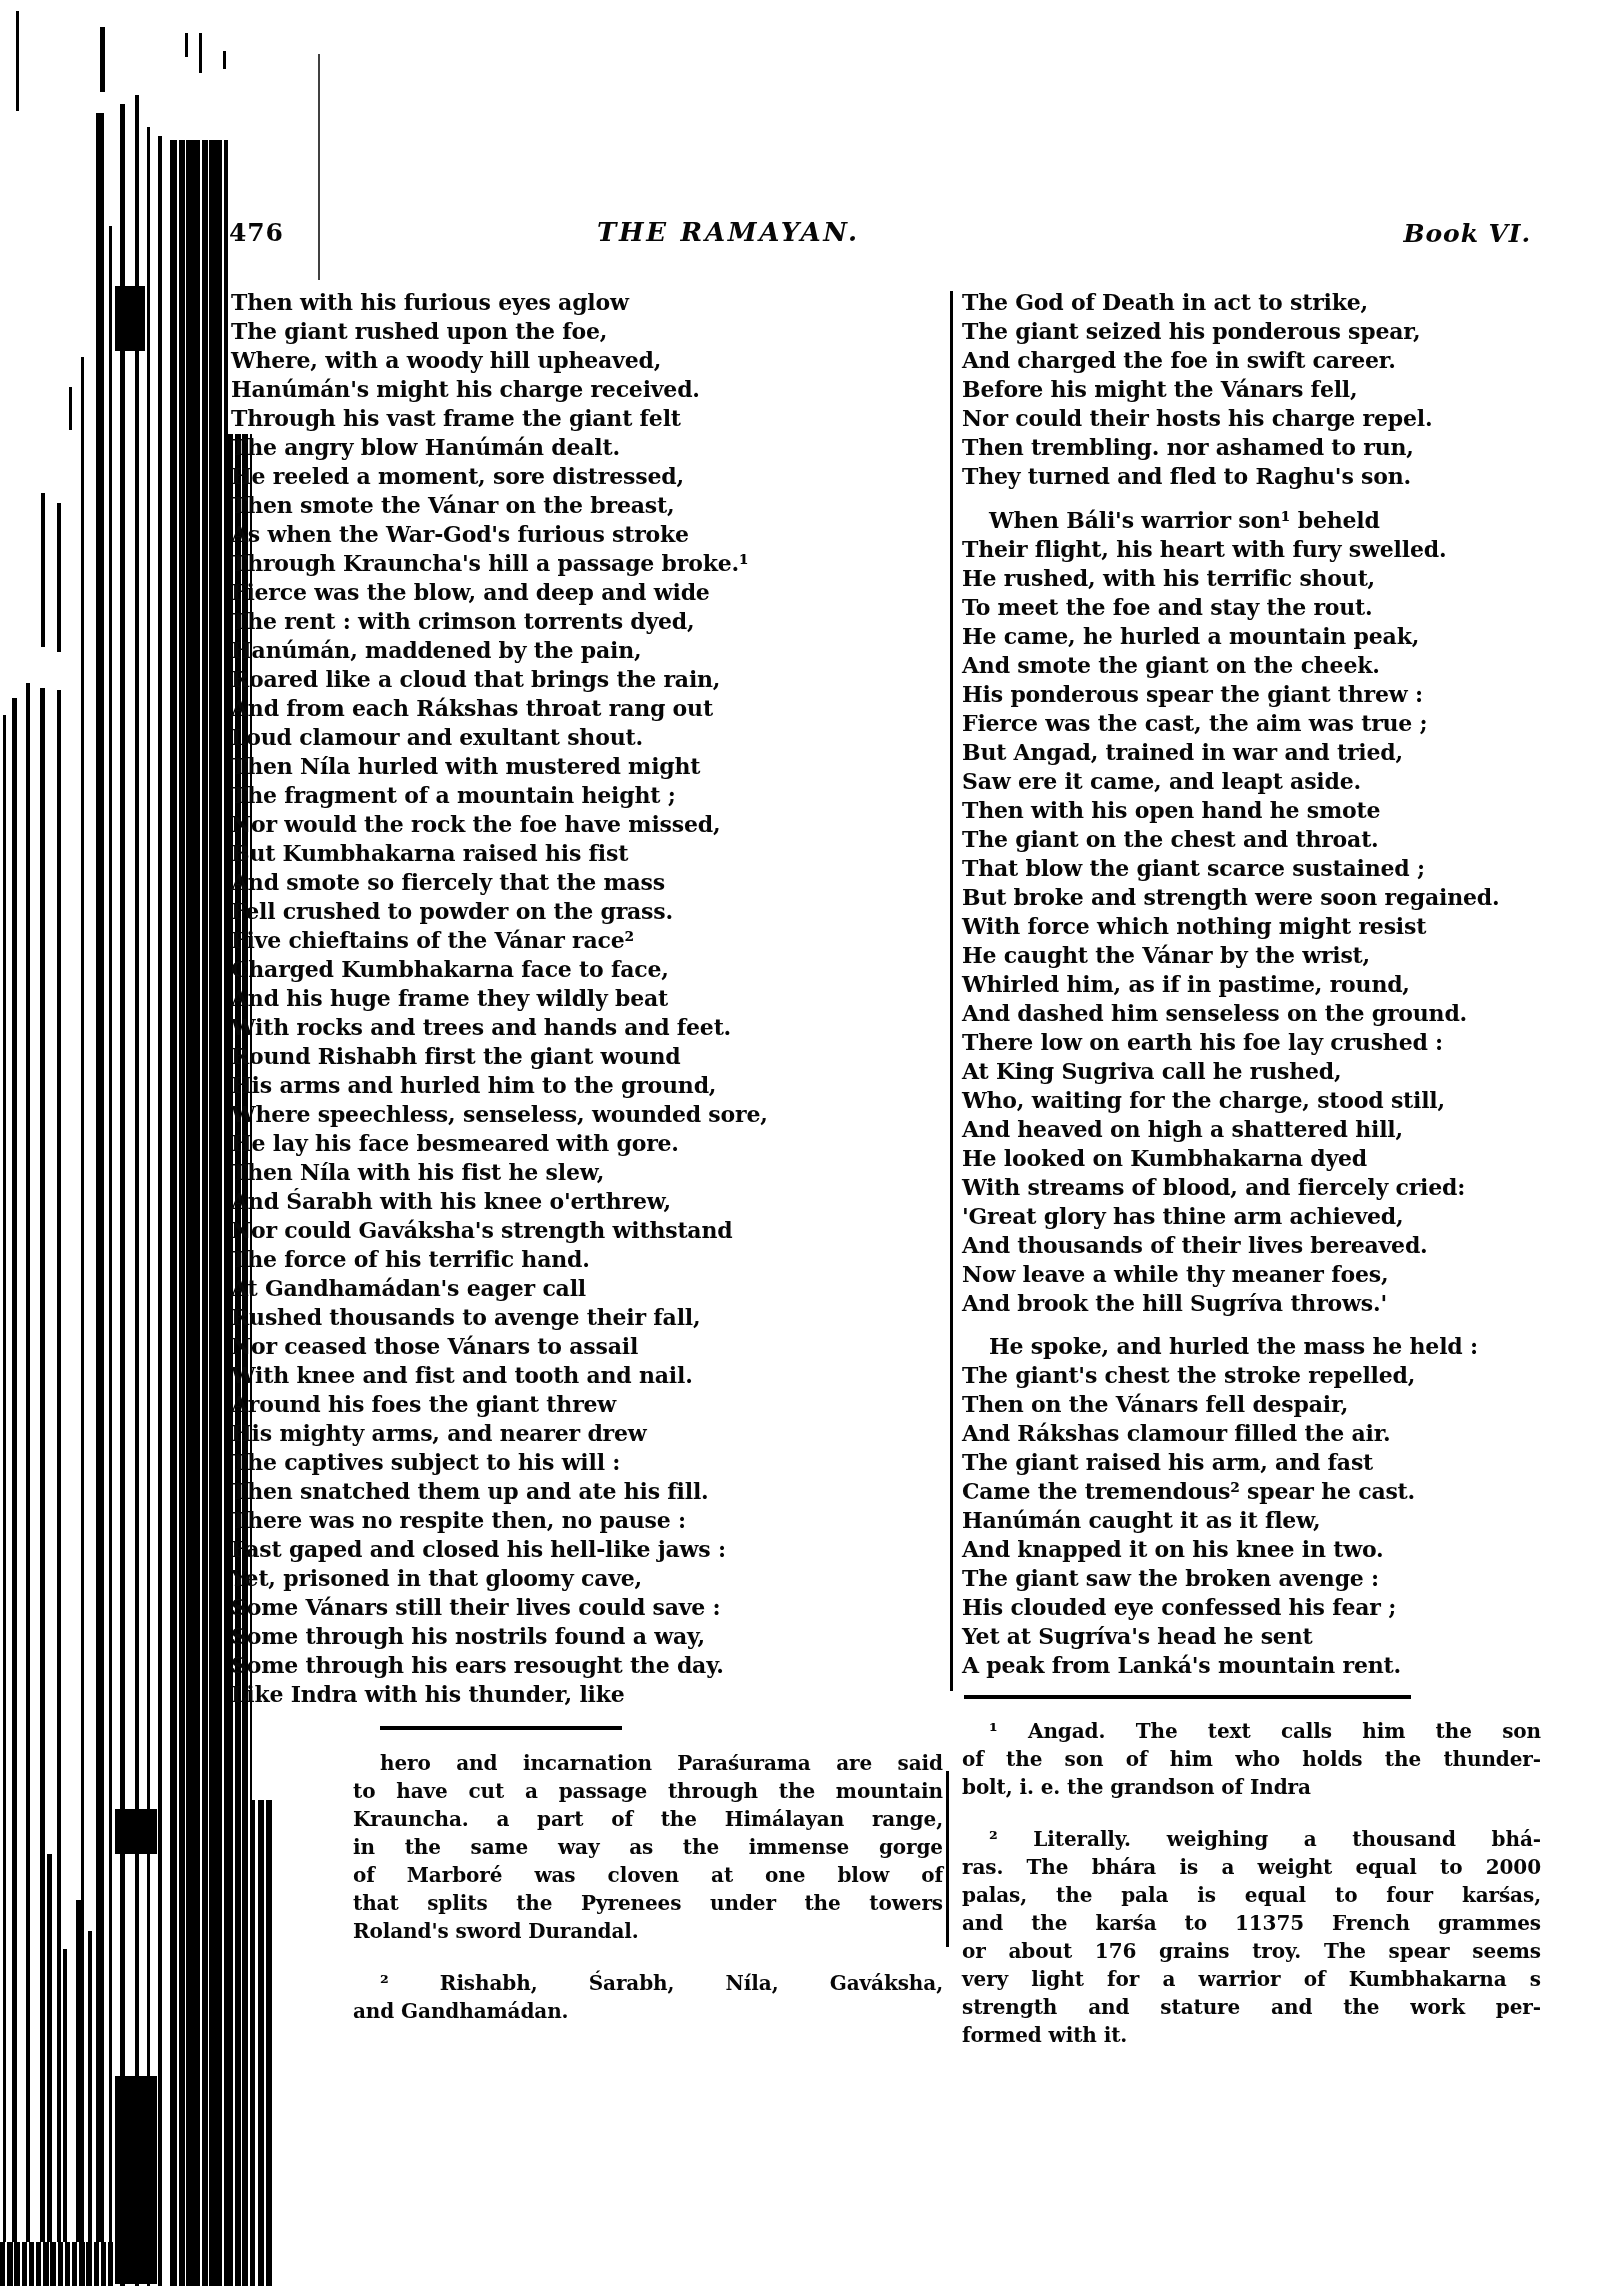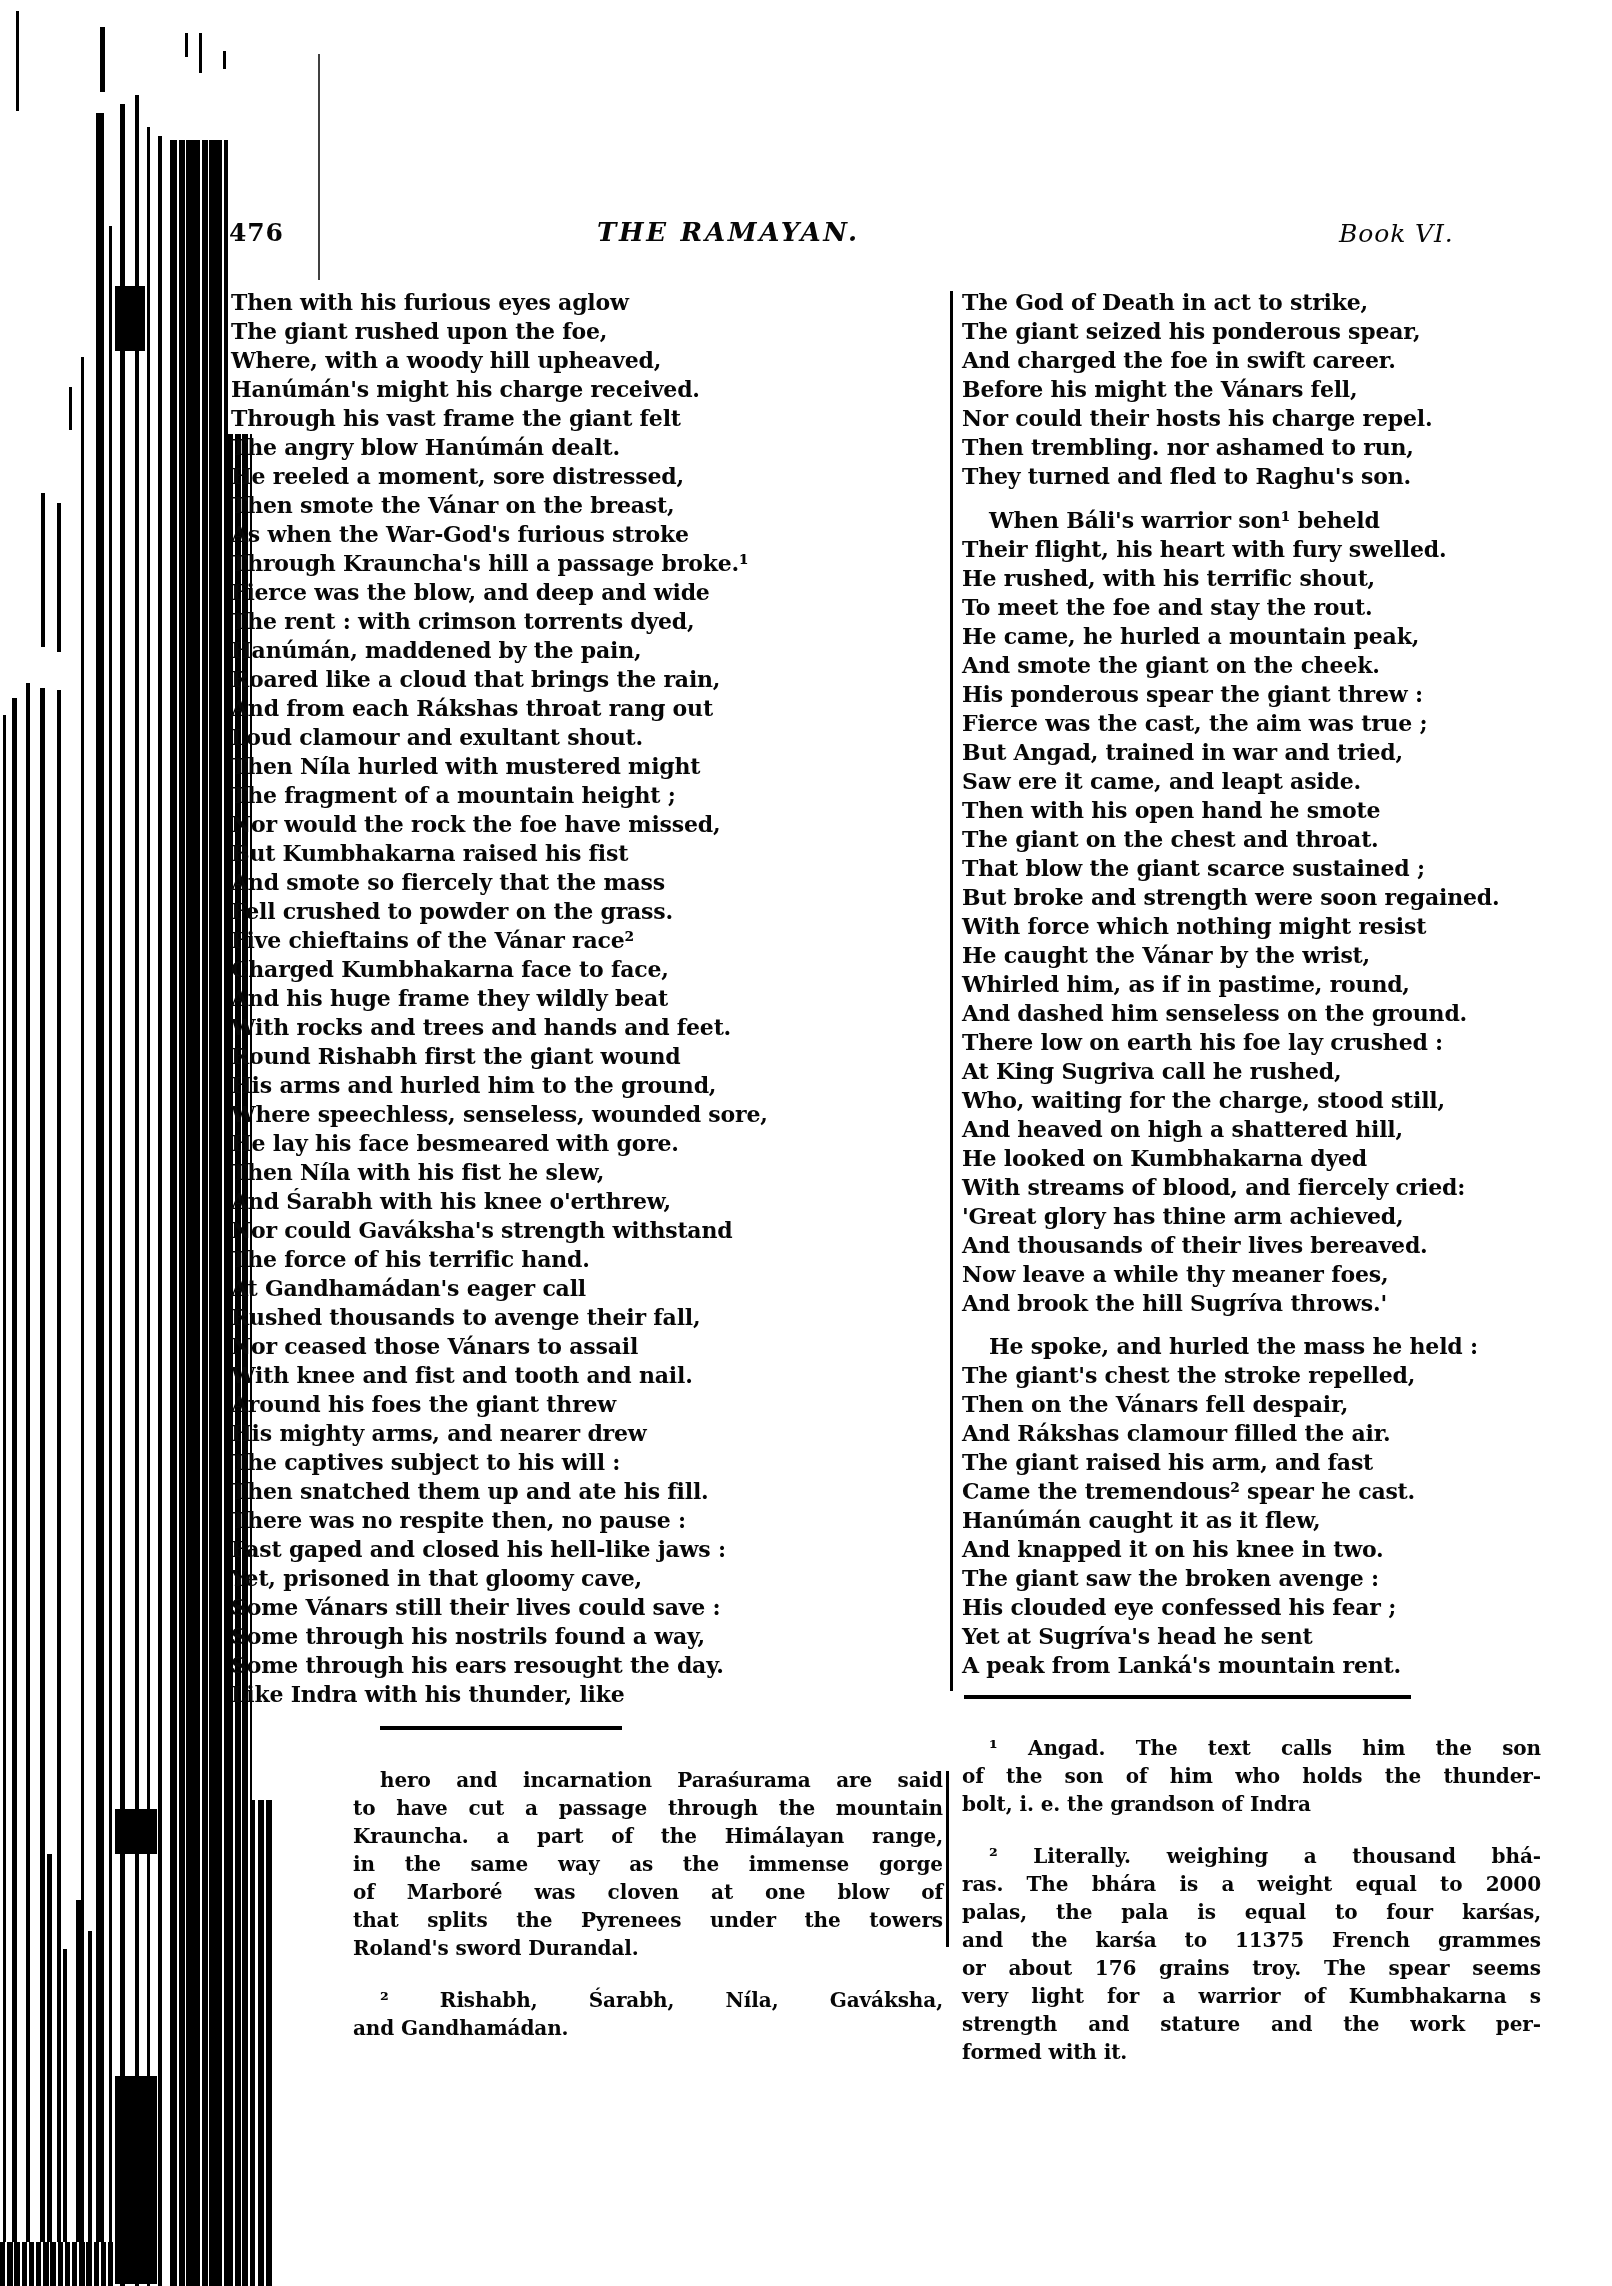--- a/index.html
+++ b/index.html
@@ -4,43 +4,43 @@
 <style>
   html,body{margin:0;padding:0;}
   body{width:1612px;height:2287px;background:#ffffff;}
   .page{position:relative;width:1612px;height:2287px;background:#ffffff;overflow:hidden;
         font-family:"DejaVu Serif",serif;color:#070707;}
 
   
   .pagenum{position:absolute;left:229px;top:218px;font-size:25px;font-weight:bold;letter-spacing:0.9px;}
   .title{position:absolute;left:597px;top:217px;width:588px;text-align:left;
          font-size:26px;font-weight:bold;font-style:italic;letter-spacing:2.7px;}
-  .book{position:absolute;left:1339px;top:219px;width:192px;
-        font-size:25px;font-weight:normal;font-style:italic;letter-spacing:0.9px;}
+  .book{position:absolute;left:1339px;top:219px;width:192px;text-align:right;
+        font-size:25px;font-weight:bold;font-style:italic;letter-spacing:0.9px;}
 
   
   .col{position:absolute;font-size:22px;font-weight:bold;line-height:29px;
        letter-spacing:-0.2px;white-space:nowrap;}
   .col-left{left:231px;top:288px;width:452px;}
   .col-right{left:962px;top:288px;width:470px;}
   .stanza + .stanza{margin-top:14.5px;}
   .indent > div:first-child{text-indent:27px;}
 
   
   .divider{position:absolute;left:950px;top:291px;width:2.7px;height:1400px;background:#000;}
   .divider-low{position:absolute;left:946px;top:1771px;width:2.7px;height:176px;background:#000;}
   .sep-left{position:absolute;left:380px;top:1726px;width:242px;height:3.6px;background:#000;}
   .sep-right{position:absolute;left:964px;top:1695px;width:447px;height:3.6px;background:#000;}
 
   
   .footnote{position:absolute;font-size:20px;font-weight:bold;line-height:28px;letter-spacing:-0.1px;}
   .fn-left{left:353px;top:1749px;width:590px;}
   .fn-right{left:962px;top:1717px;width:579px;}
   .fn + .fn{margin-top:23.5px;}
-  .fn div:first-child{text-indent:27px;margin-top:17px;}
+  .fn div:first-child{text-indent:27px;}
   .fn div:not(:last-child){text-align-last:justify;}
 
   
   .artifact{position:absolute;inset:0;pointer-events:none;}
   .artifact div{position:absolute;background:#000;}
   .gA{background:repeating-linear-gradient(90deg,#000 0 7.2px,#fff 7.2px 9px,#000 9px 15.4px,#fff 15.4px 16.3px,#000 16.3px 22.6px)!important;}
   .gB{background:repeating-linear-gradient(90deg,#000 0 5.4px,#fff 5.4px 7.2px)!important;}
   .gC{background:repeating-linear-gradient(90deg,#000 0 5.4px,#fff 5.4px 8.1px)!important;}
 </style>
 </head>

